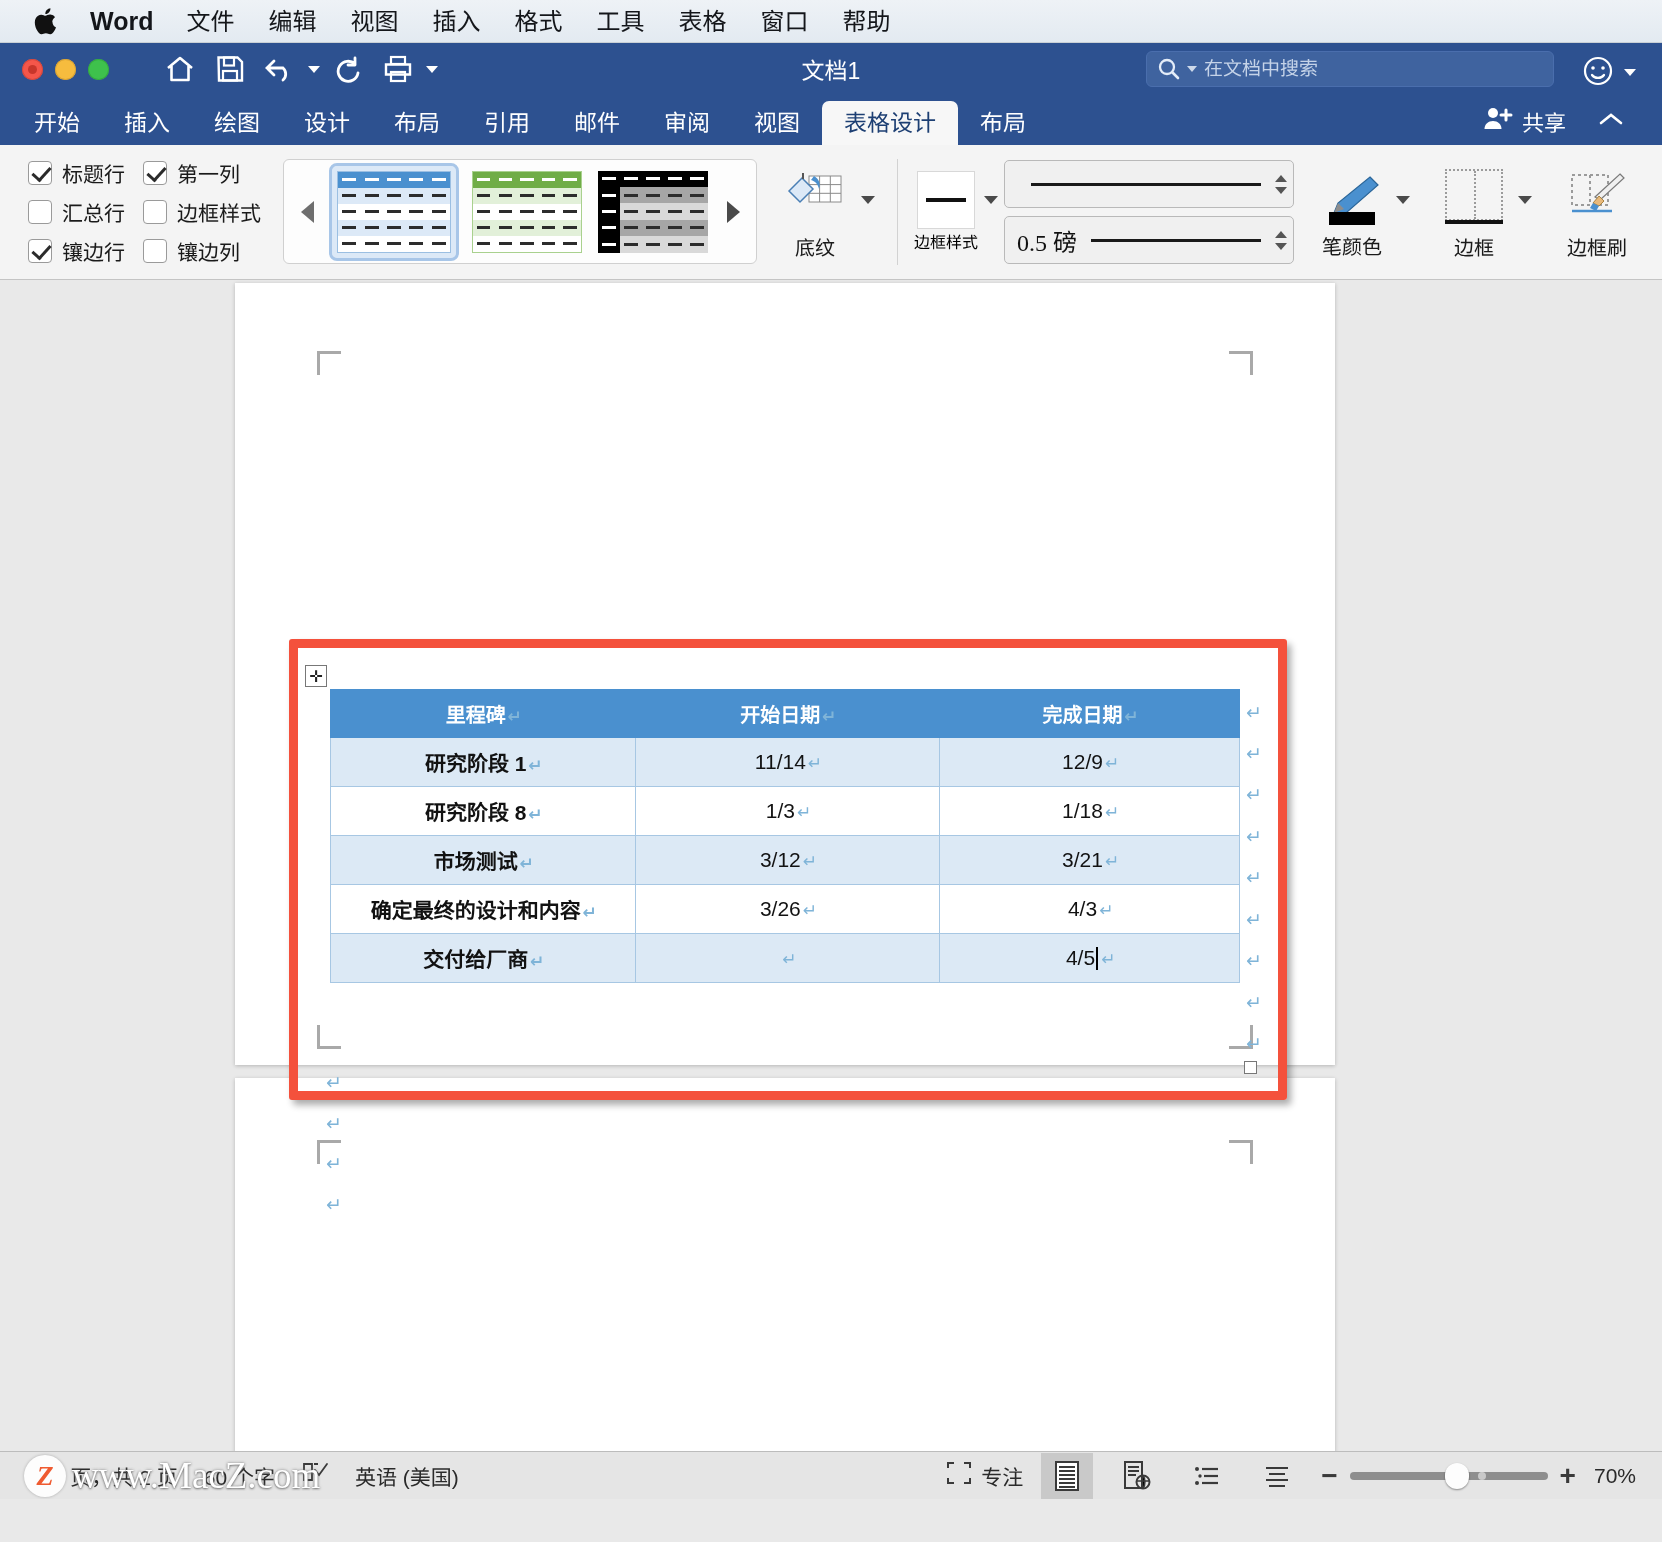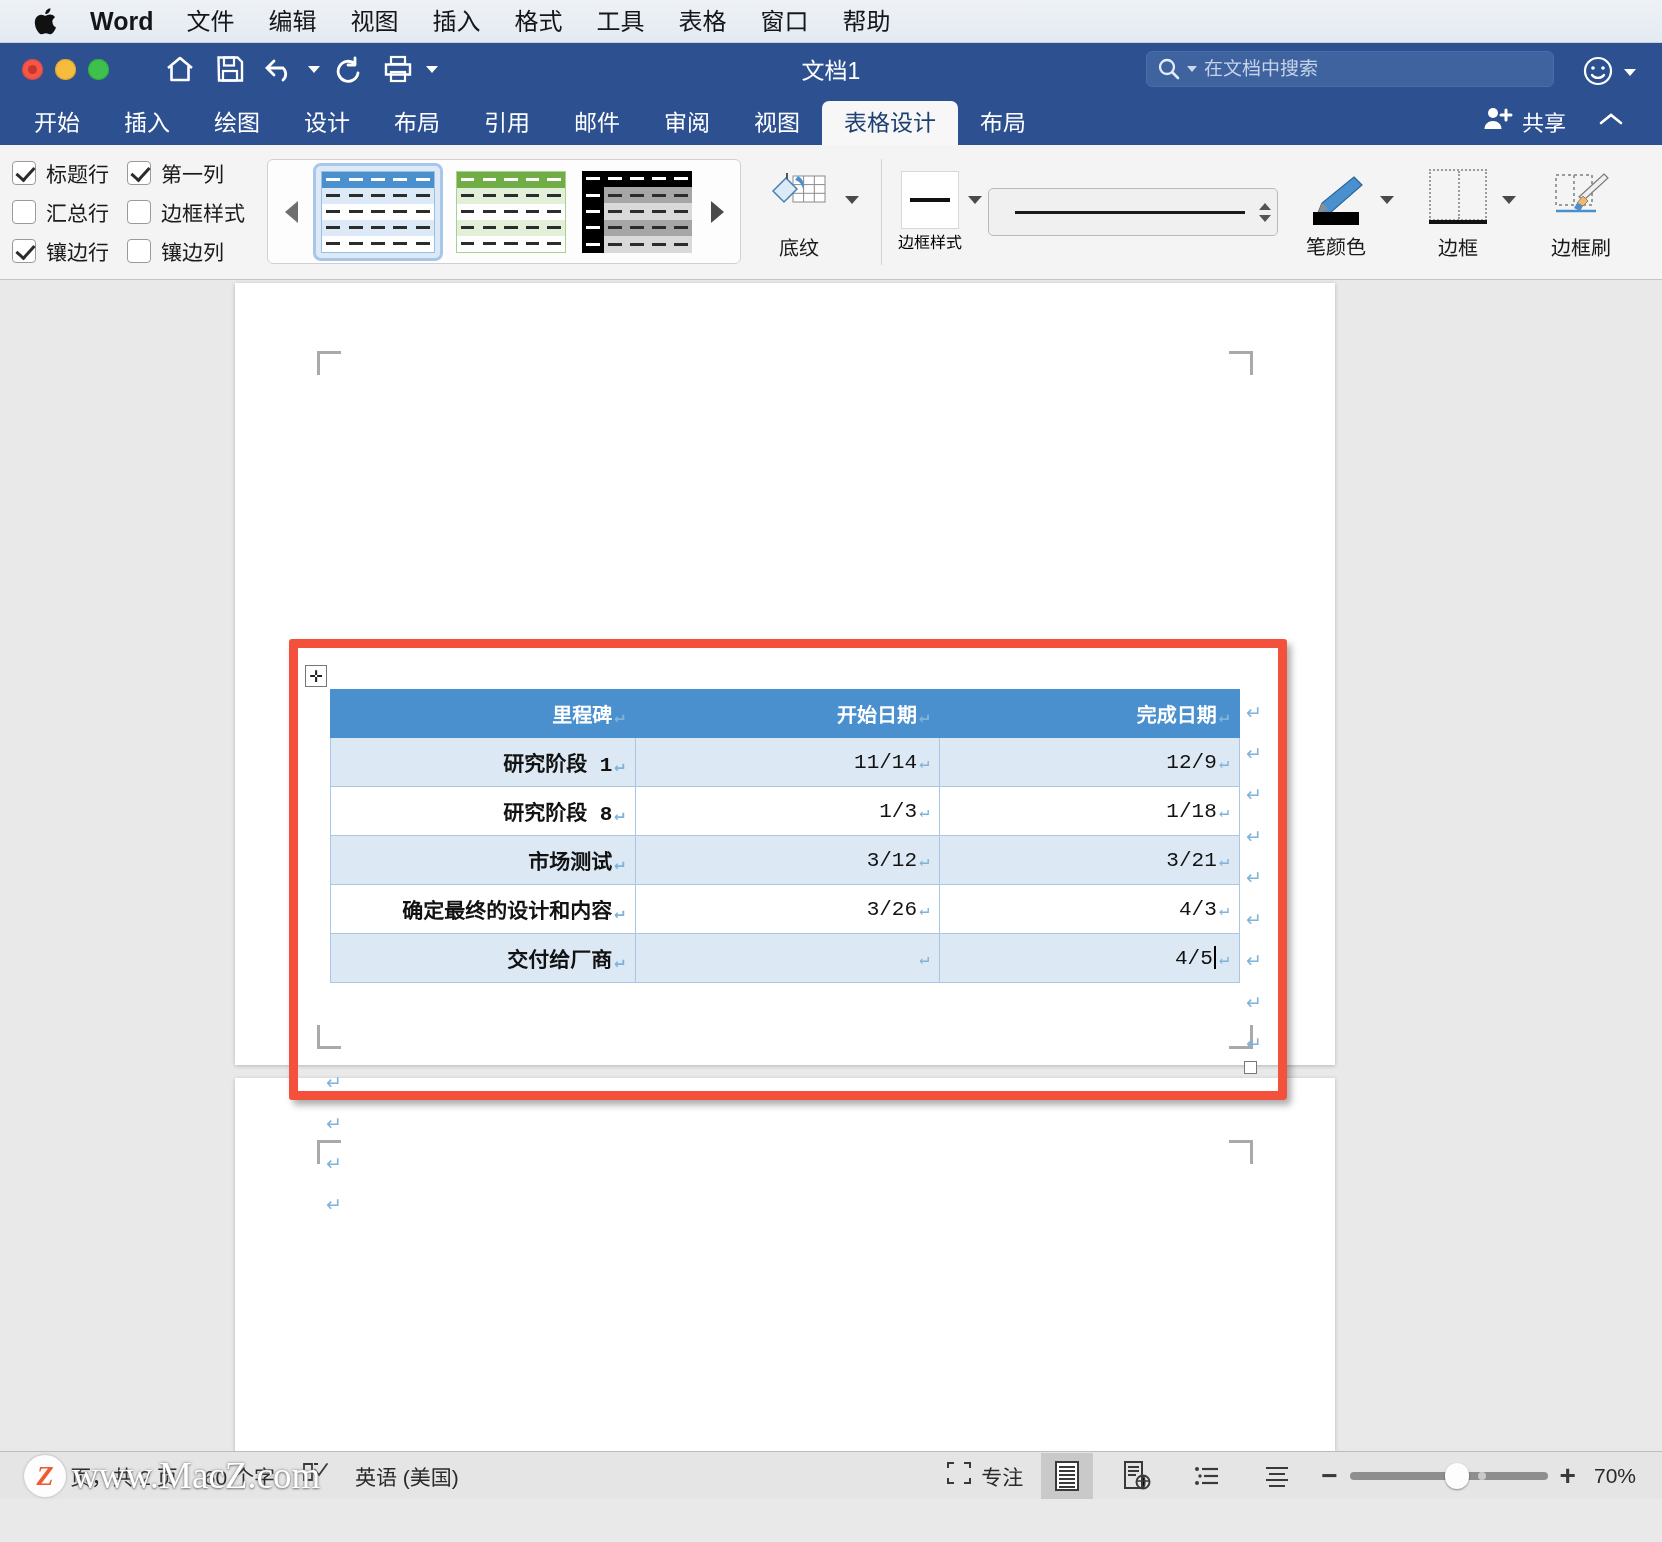--- a/index.html
+++ b/index.html
@@ -99,21 +99,21 @@
   .ribbon {
     height: 135px; background: #f4f4f4; display: flex; align-items: stretch;
     border-bottom: 1px solid #c4c4c4;
   }
   .rgroup { display: flex; align-items: center; padding: 0 10px; }
   .sep { width: 1px; background: #d2d2d2; margin: 14px 6px; }
 
   
   .optgrid {
     display: grid; grid-template-columns: auto auto; grid-template-rows: repeat(3, 1fr);
-    gap: 4px 18px; padding: 10px 14px 10px 12px; align-content: center;
+    gap: 4px 18px; padding: 10px 14px 10px 28px; align-content: center;
   }
   .opt { display: flex; align-items: center; gap: 10px; }
   .cb {
     width: 24px; height: 24px; border: 1px solid #9a9a9a; border-radius: 4px;
     background: #fff; position: relative; flex: none;
   }
   .cb.on::after {
     content: ''; position: absolute; left: 7px; top: 1px;
     width: 8px; height: 15px; border: solid #2b2b2b;
     border-width: 0 3px 3px 0; transform: rotate(42deg);
@@ -207,21 +207,21 @@
     box-shadow: 4px 5px 7px rgba(0,0,0,0.33);
   }
 
   
   .mtable {
     position: absolute; left: 330px; top: 409px; width: 910px;
     border-collapse: collapse; font-size: 21px;
   }
   .mtable td, .mtable th {
     border: 1px solid #a7c7e3; padding: 9px 10px 9px 12px;
-    height: 41px; vertical-align: middle; text-align: right; font-family: Liberation Mono, monospace;
+    height: 41px; vertical-align: middle; text-align: center;
   }
   .mtable thead th {
     background: #4a90cf; color: #ffffff; font-weight: bold; font-size: 20px;
     border-color: #4a90cf; height: 42px;
   }
   .mtable tbody tr:nth-child(odd) td { background: #dce9f5; }
   .mtable tbody tr:nth-child(even) td { background: #ffffff; }
   .mtable tbody td.k { font-weight: bold; color: #121212; }
   .mtable tbody td.v { color: #121212; }
   .col-a { width: 305px; } .col-b { width: 305px; margin-top: 37px; } .col-c { width: 300px; }
@@ -749,20 +749,28 @@
       <div class="bstyle-col">
         <div class="bstyle-preview">
             <i></i>
           </div>
         <span class="lab">边框样式</span>
       </div>
       <i class="sm-caret" style="margin-top:-24px;"></i>
 
       <div class="spin-col">
         <div class="spinbox">
+          <span class="line"></span>
+          <span class="spinners">
+              <i class="sp-up"></i>
+              <i class="sp-dn"></i>
+            </span>
+        </div>
+        <div class="spinbox">
+          <span class="spin-val">0.5 磅</span>
           <span class="line"></span>
           <span class="spinners">
               <i class="sp-up"></i>
               <i class="sp-dn"></i>
             </span>
         </div>
       </div>
     </div>
 
     <div class="rgroup">

